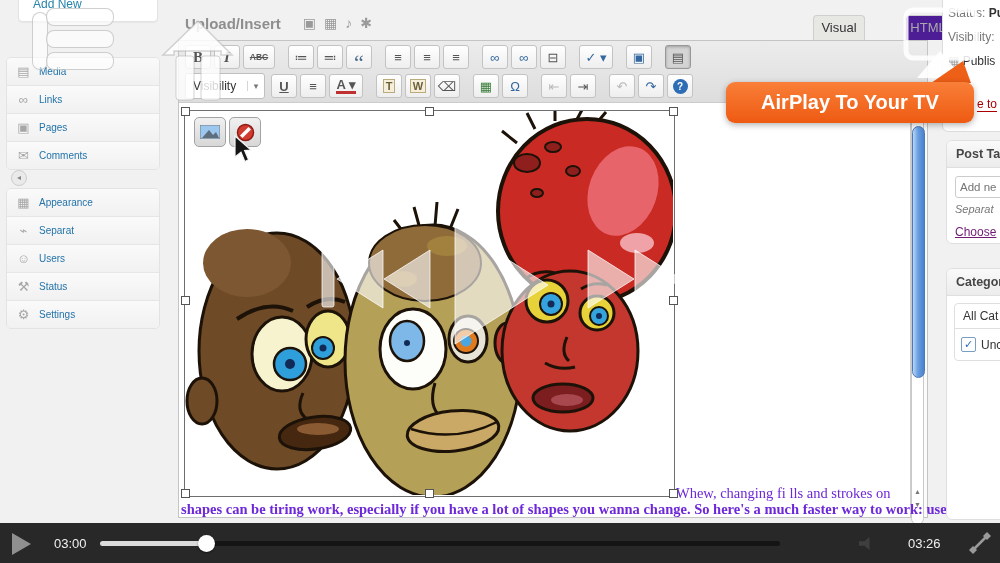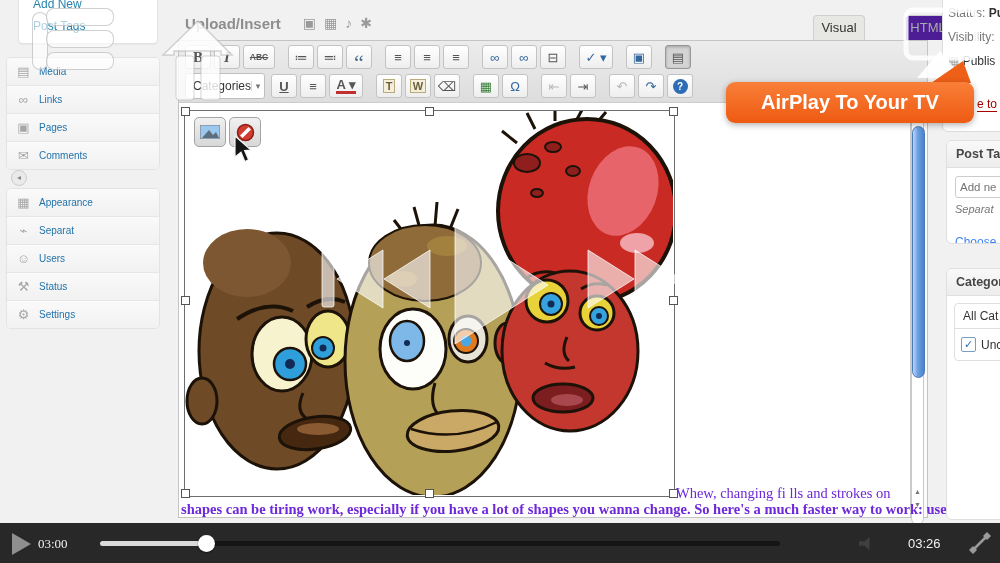--- a/index.html
+++ b/index.html
@@ -79,21 +79,21 @@
      color:#fff;font-size:20px;font-weight:bold;text-align:center;line-height:41px;}
   
   .pub-box{position:absolute;left:942px;top:-18px;width:80px;height:148px;background:#fff;border:1px solid #dcdcdc;border-radius:6px;}
   .pub-line{position:absolute;font-size:12px;color:#777;white-space:nowrap;}
   .trash-frag{position:absolute;left:977px;top:97px;font-size:12px;color:#a00;border-bottom:1px solid #a00;white-space:nowrap;}
   .pbox{position:absolute;left:946px;width:90px;background:#fff;border:1px solid #dfdfdf;border-radius:6px;overflow:hidden;}
   .pbox-h{padding:6px 9px;font-size:12.5px;font-weight:bold;color:#464646;background:linear-gradient(#f9f9f9,#ececec);border-bottom:1px solid #dfdfdf;white-space:nowrap;cursor:pointer;}
   .pbox-b{padding:8px;}
   .tag-input{width:64px;height:18px;border:1px solid #ccc;border-radius:3px;font-size:11.5px;padding:1px 4px;color:#333;font-family:"Liberation Sans",sans-serif;}
   .tag-hint{font-size:11px;font-style:italic;color:#777;margin-top:5px;white-space:nowrap;}
-  .choose-link{display:inline-block;font-size:12px;color:#3b82f6;text-decoration:underline;margin-top:20px;white-space:nowrap;cursor:pointer;}
+  .choose-link{display:inline-block;font-size:12px;color:#701a75;text-decoration:underline;margin-top:10px;white-space:nowrap;cursor:pointer;}
   .inner-box{margin:7px;border:1px solid #dfdfdf;border-radius:4px;background:#fff;}
   .inner-tab{padding:5px 8px;font-size:12px;color:#333;border-bottom:1px solid #dfdfdf;white-space:nowrap;cursor:pointer;}
   .cat-row{display:flex;align-items:center;gap:5px;padding:8px 6px;}
   .checkbox{width:13px;height:13px;border:1px solid #7a9ec2;border-radius:2px;background:#fff;color:#2b6cb8;
      font-size:11px;line-height:12px;text-align:center;cursor:pointer;}
   .cat-label{font-size:12px;color:#333;white-space:nowrap;}
   
   .player-bar{position:absolute;left:0;top:523px;width:1000px;height:40px;background:#282828;z-index:60;}
   .play-btn{position:absolute;left:12px;top:10px;width:0;height:0;cursor:pointer;
      border-left:19px solid #8f8f8f;border-top:11px solid transparent;border-bottom:11px solid transparent;}
@@ -105,21 +105,20 @@
      clip-path:polygon(0 32%,32% 32%,62% 0,62% 100%,32% 68%,0 68%);}
   .z-art{z-index:1;} .z-sel{z-index:3;} .z-btns{z-index:5;} .z-trans{z-index:20;} .z-ovl{z-index:30;} .z-cursor{z-index:40;}
 </style>
 </head>
 <body>
 
 <div>
   <div class="submenu-box">
 
   <div class="sub-item">Add New</div>
-      <div class="sub-item">Post Tags</div>
     </div>
 
   <div class="wp-menu wp-menu-top">
 
   <div class="mi">
         <span class="mi-ic">▤</span>
         <span class="mi-lb">Media</span>
       </div>
       <div class="mi">
         <span class="mi-ic">∞</span>
@@ -218,21 +217,21 @@
         </button>
         <button class="tb gap blue">
           <span class="g">▣</span>
         </button>
         <button class="tb gap active">
           <span class="g">▤</span>
         </button>
       </div>
     <div class="tb-row tb-row2">
       <div class="para-select">
-        <span class="lbl">Categories</span>
+        <span class="lbl">Visibility</span>
         <span class="caret">▾</span>
       </div>
       <span style="display:flex">
 
       <button class="tb u">
             <span class="g">U</span>
           </button>
           <button class="tb">
             <span class="g">≡</span>
           </button>
@@ -437,21 +436,21 @@
     </g>
   </g>
 </svg>
 
 <svg class="z-cursor" style="position:absolute;left:233px;top:135px;" width="20" height="28">
   <path d="M2,1 L2,22 L8,17.2 L11.8,26.5 L15.6,24.8 L11.6,15.6 L18,15 Z" fill="#151515" stroke="#f5f5f5" stroke-width="1.2"></path>
 </svg>
 
 <div class="player-bar">
   <div class="play-btn"></div>
-  <div class="time" style="left:38px;font-family:Liberation Serif, serif;">03:00</div>
+  <div class="time" style="left:54px;">03:00</div>
   <div class="progress-track">
     <div class="progress-fill" style="width:102px;"></div>
     <div class="progress-handle"></div>
   </div>
   <div class="vol-icon"></div>
   <div class="time" style="left:908px;">03:26</div>
   <svg style="position:absolute;left:966px;top:6px;" width="28" height="28">
     <line x1="7" y1="21" x2="21" y2="7" stroke="#9a9a9a" stroke-width="2.5"></line>
     <polygon points="21,3 25,7 21,11 17,7" fill="#9a9a9a"></polygon>
     <polygon points="7,17 11,21 7,25 3,21" fill="#9a9a9a"></polygon>

